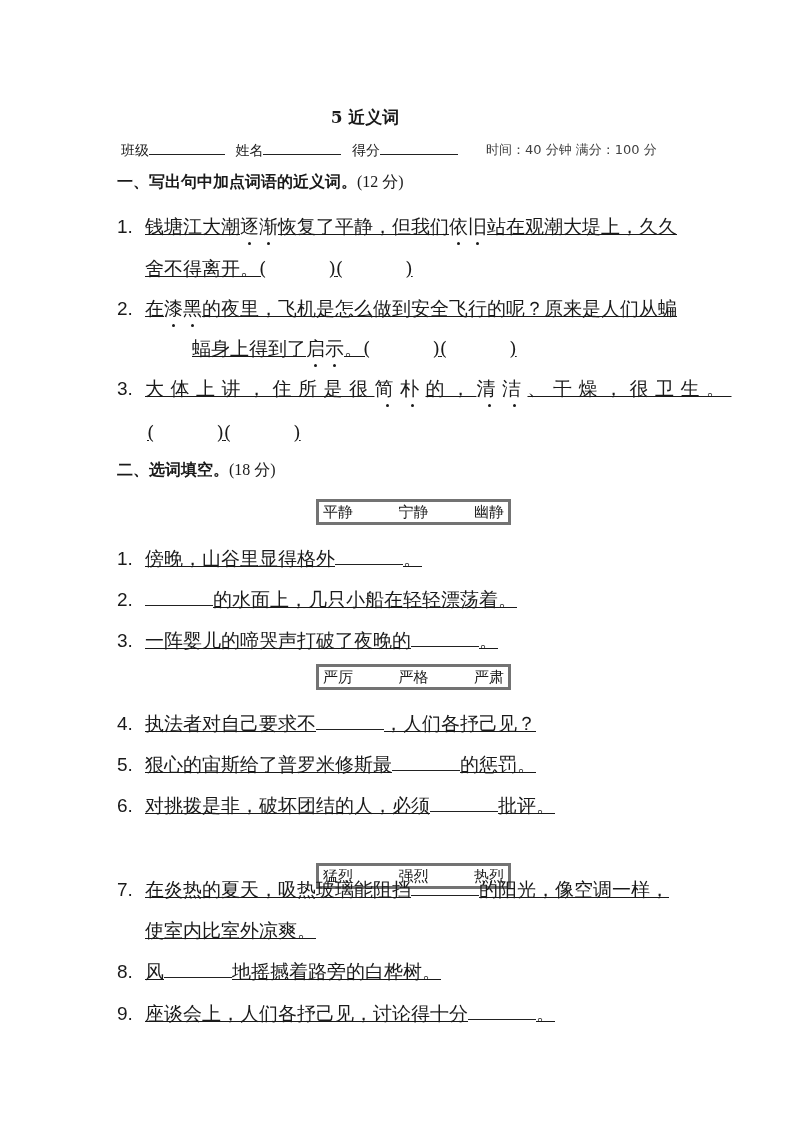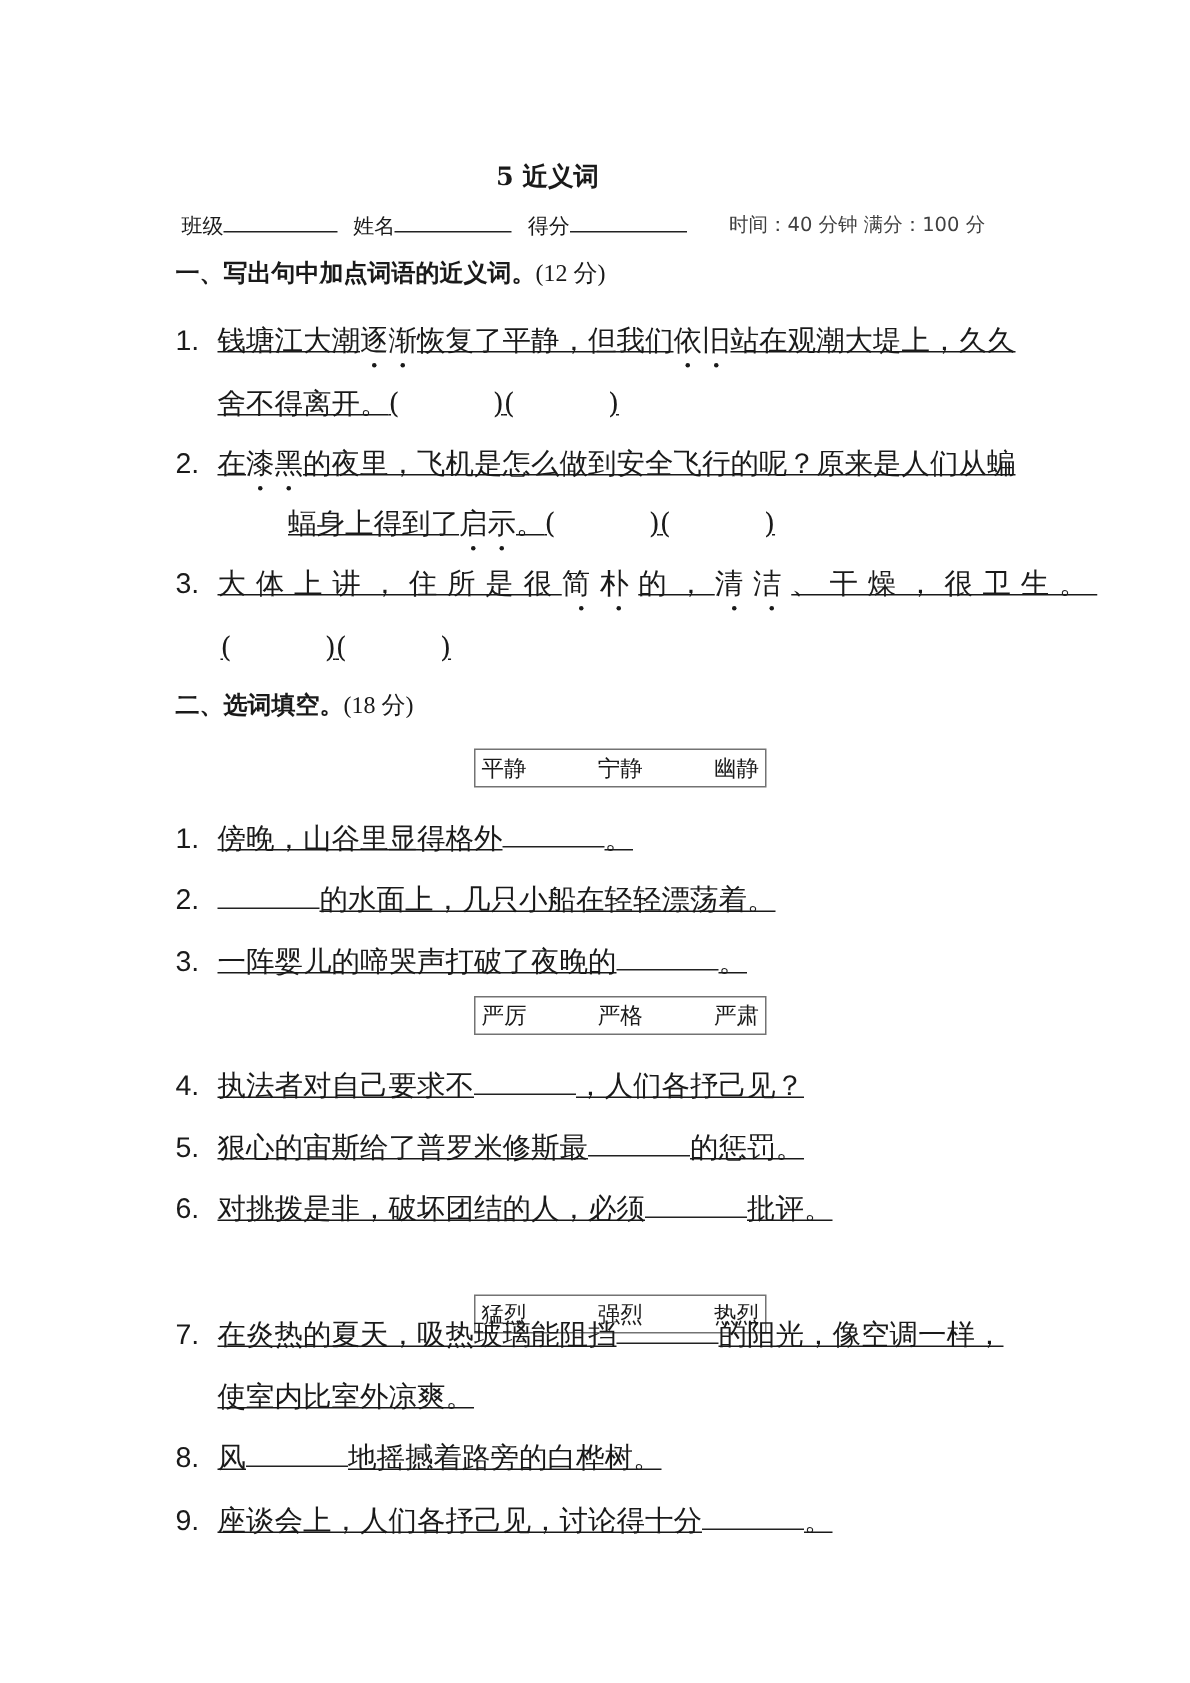--- a/index.html
+++ b/index.html
@@ -10,21 +10,21 @@
   .hdr { top:140px; font-size:14px; }
   .blank { display:inline-block; border-bottom:1px solid #222; height:14px; vertical-align:baseline; }
   .meta { top:141px; left:486px; font-size:13px; font-family:"DejaVu Sans","Liberation Sans",sans-serif; }
   .sec { font-size:16px; font-weight:bold; font-family:"DejaVu Sans","Liberation Sans",sans-serif; }
   .sec .pts { font-weight:normal; font-family:"Liberation Serif","DejaVu Serif",serif; }
   .q { font-size:19px;text-decoration:underline; }
   .num { font-family:"Liberation Sans","DejaVu Sans",sans-serif; display:inline-block; width:28px; }
   .dot { position:relative; display:inline-block; }
   .dot::after { content:""; position:absolute; left:50%; bottom:-5px; width:3px; height:3px; margin-left:-1.5px; border-radius:50%; background:#1a1a1a; }
   .gap { display:inline-block; width:62px; }
-  .box { position:absolute; left:316px; width:195px; height:26px; border:1px solid #737373; box-sizing:border-box;
+  .box { position:absolute; left:316px; width:195px; height:26px; border:3px solid #737373; box-sizing:border-box;
          display:flex; justify-content:space-between; align-items:center; padding:0 4px; font-size:15px; font-family:"DejaVu Serif",serif; }
   .fill { display:inline-block; width:68px; border-bottom:1px solid #222; height:16px; vertical-align:baseline; }
   .spread { letter-spacing:6.5px; }
 </style>
 </head>
 <body>
 
 <div class="abs title">5 近义词</div>
 
 <div class="abs hdr" style="left:121px;">

